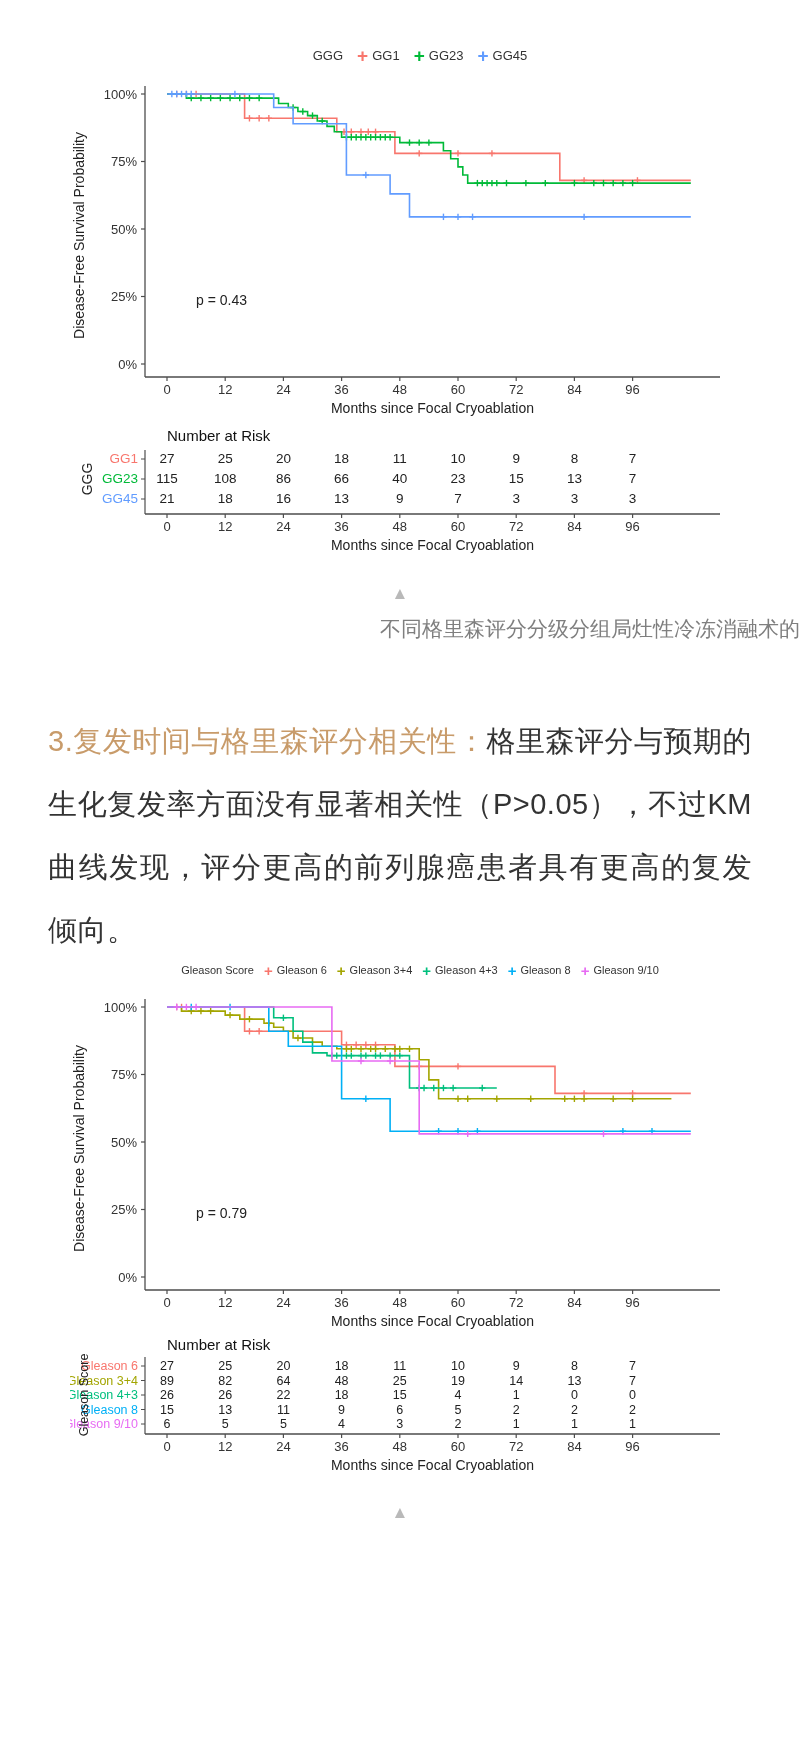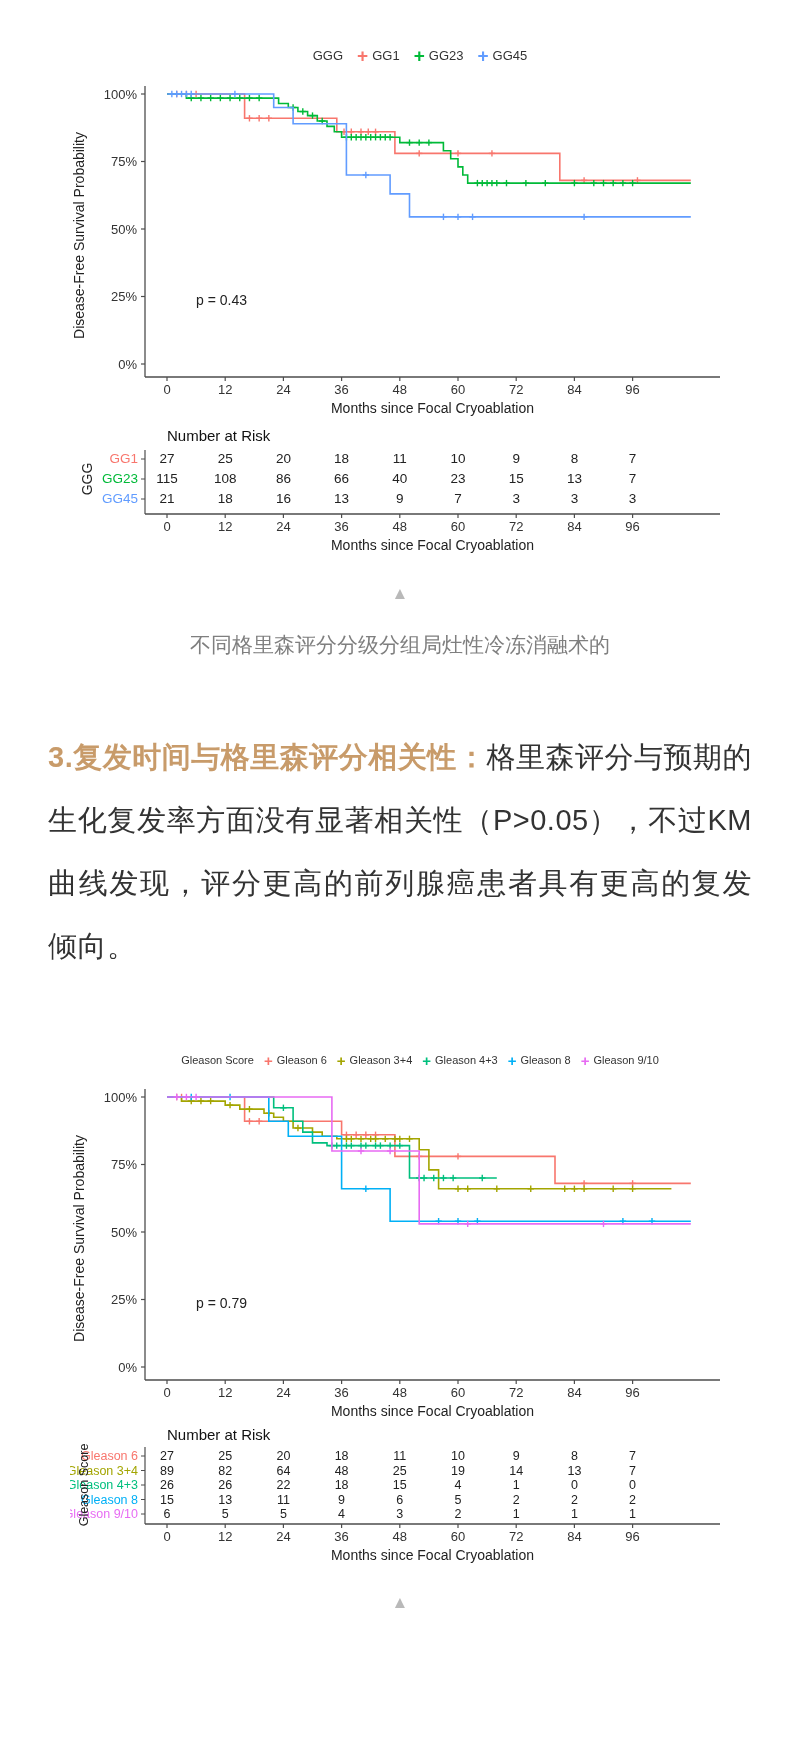--- a/index.html
+++ b/index.html
@@ -8,23 +8,23 @@
   .legend{display:flex;justify-content:center;align-items:center;padding-left:40px;color:#333;}
   #legend1{font-size:13px;gap:14px;margin-bottom:4px;}
   #legend2{font-size:11px;gap:10px;margin-bottom:4px;}
   .lg-item{display:inline-flex;align-items:center;gap:4px;}
   .lg-key{font-weight:700;line-height:1;}
   #legend1 .lg-key{font-size:19px;}
   #legend2 .lg-key{font-size:15px;}
   svg{display:block;}
   svg text{font-family:"Liberation Sans","DejaVu Sans",sans-serif;}
   .tri{text-align:center;font-size:17px;margin-top:26px;line-height:1;}
-  .caption{font-size:21px;color:#7f7f7f;line-height:1.8;text-align:center;margin-top:24px;}
+  .caption{font-size:21px;color:#7f7f7f;line-height:1.8;text-align:right;margin-top:8px;}
   .para{margin:62px 48px 0 48px;font-size:29px;line-height:2.18;color:#333;text-align:justify;letter-spacing:0.5px;}
-  .para .lead{font-weight:700;}
+  .para .lead{font-weight:400;}
 </style>
 </head>
 <body>
 
 <div class="page">
 
   <figure class="figure">
     <div class="legend" id="legend1">
         <span>GGG</span>
         <span class="lg-item">
@@ -267,21 +267,21 @@
         <text x="22" y="410" text-anchor="middle" font-size="14" fill="#222" transform="rotate(-90 22 410)">GGG</text>
       </svg>
   </figure>
   <div class="tri" style="color: rgb(185, 185, 185);">▲</div>
   <div class="caption">
     <div>不同格里森评分分级分组局灶性冷冻消融术的</div>
   </div>
 
   <p class="para"><span class="lead" style="color: rgb(200, 155, 106);">3.复发时间与格里森评分相关性：</span><span>格里森评分与预期的生化复发率方面没有显著相关性（P&gt;0.05），不过KM曲线发现，评分更高的前列腺癌患者具有更高的复发倾向。</span></p>
 
-  <figure class="figure" style="margin-top:74px;">
+  <figure class="figure" style="">
     <div class="legend" id="legend2">
         <span>Gleason Score</span>
         <span class="lg-item">
           <span class="lg-key" style="color: rgb(248, 118, 109);">+</span>
           <span>Gleason 6</span>
         </span>
         <span class="lg-item">
           <span class="lg-key" style="color: rgb(163, 165, 0);">+</span>
           <span>Gleason 3+4</span>
         </span>

